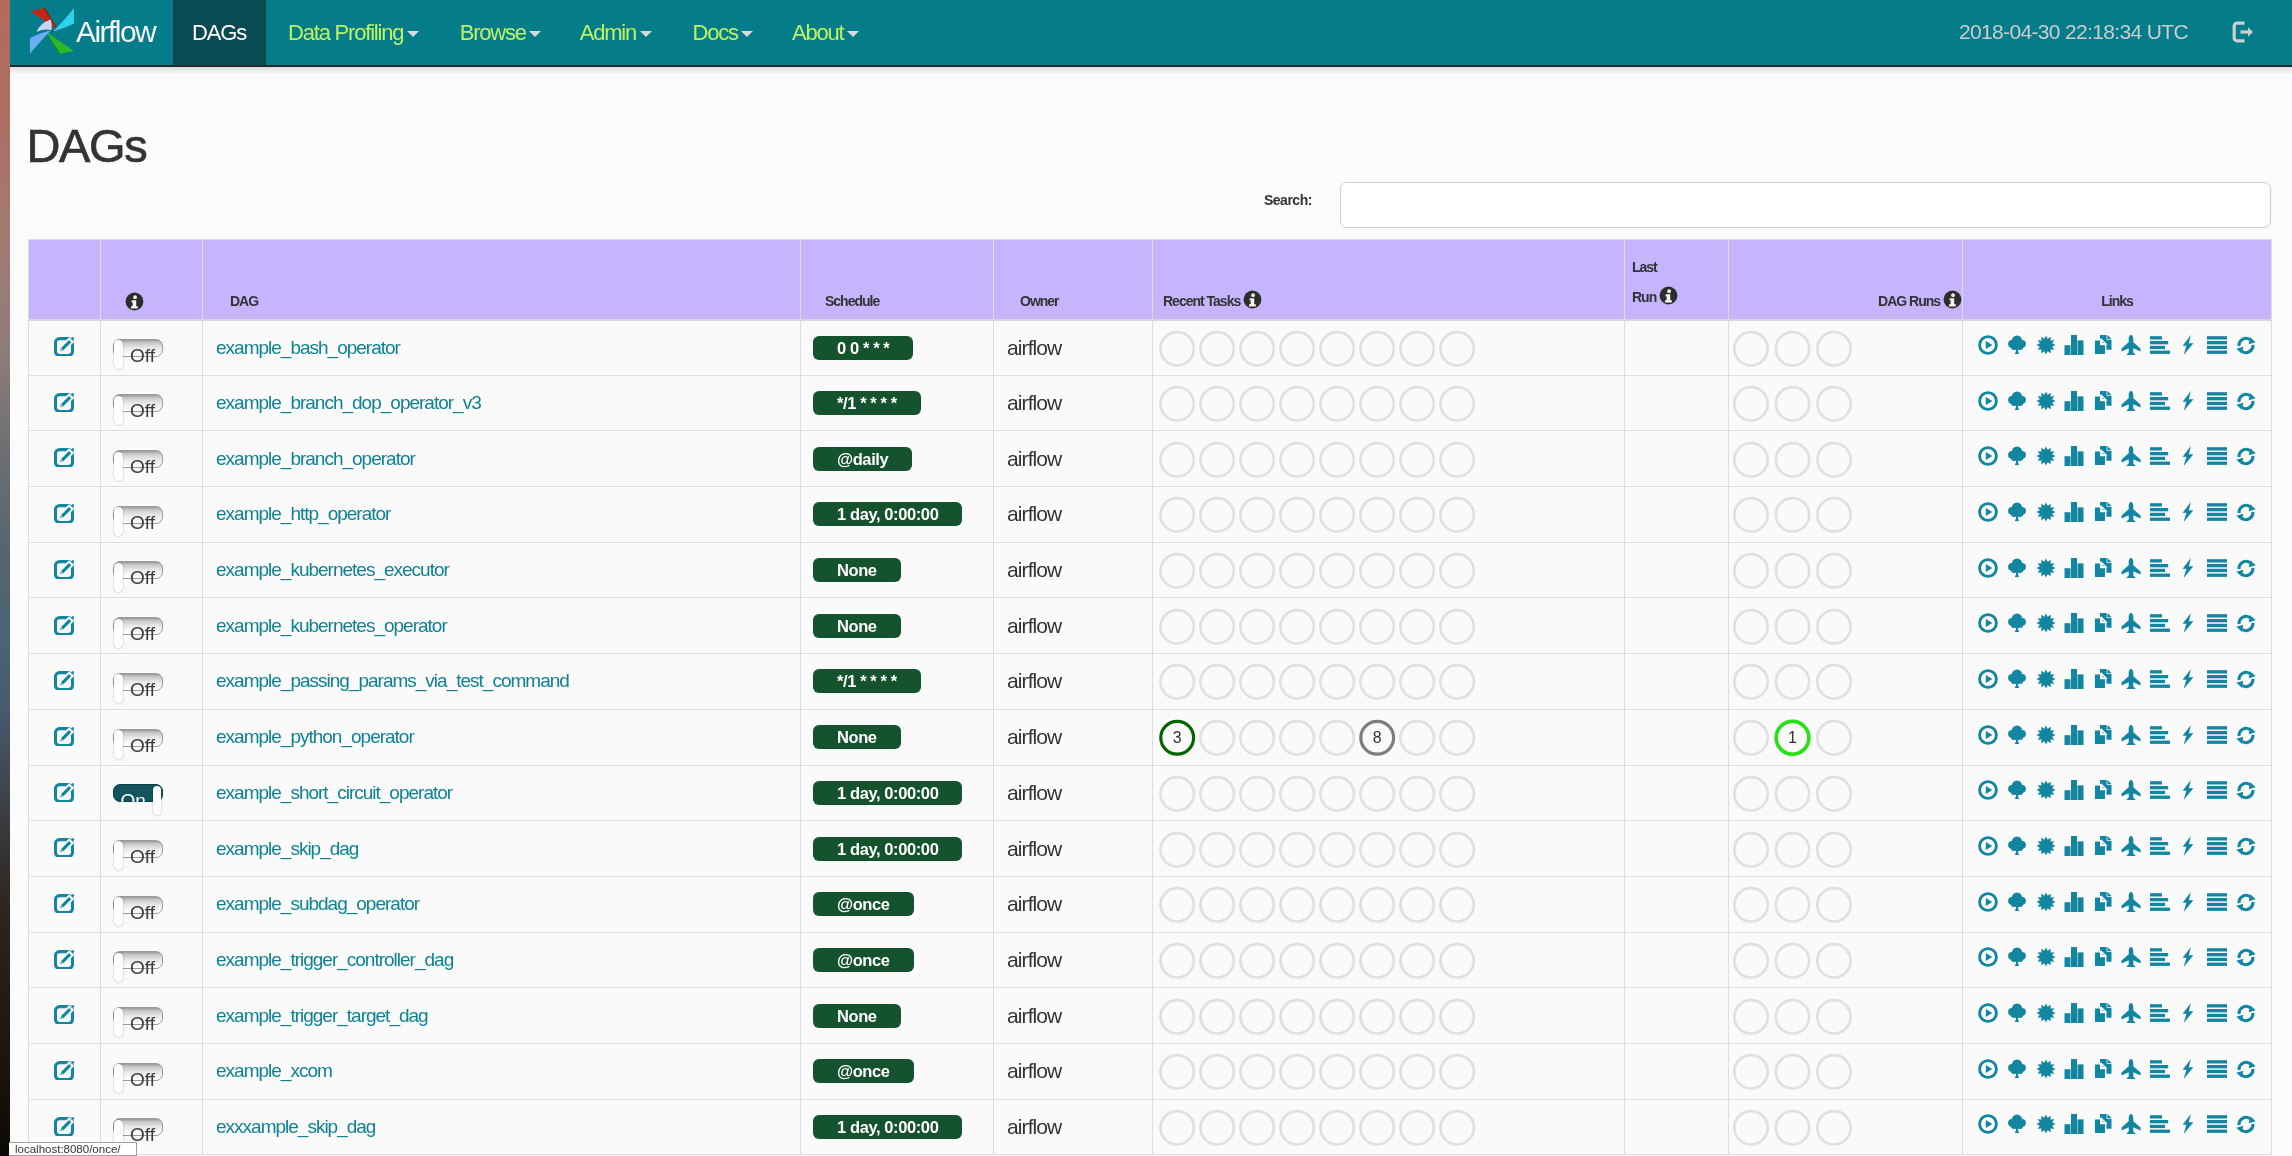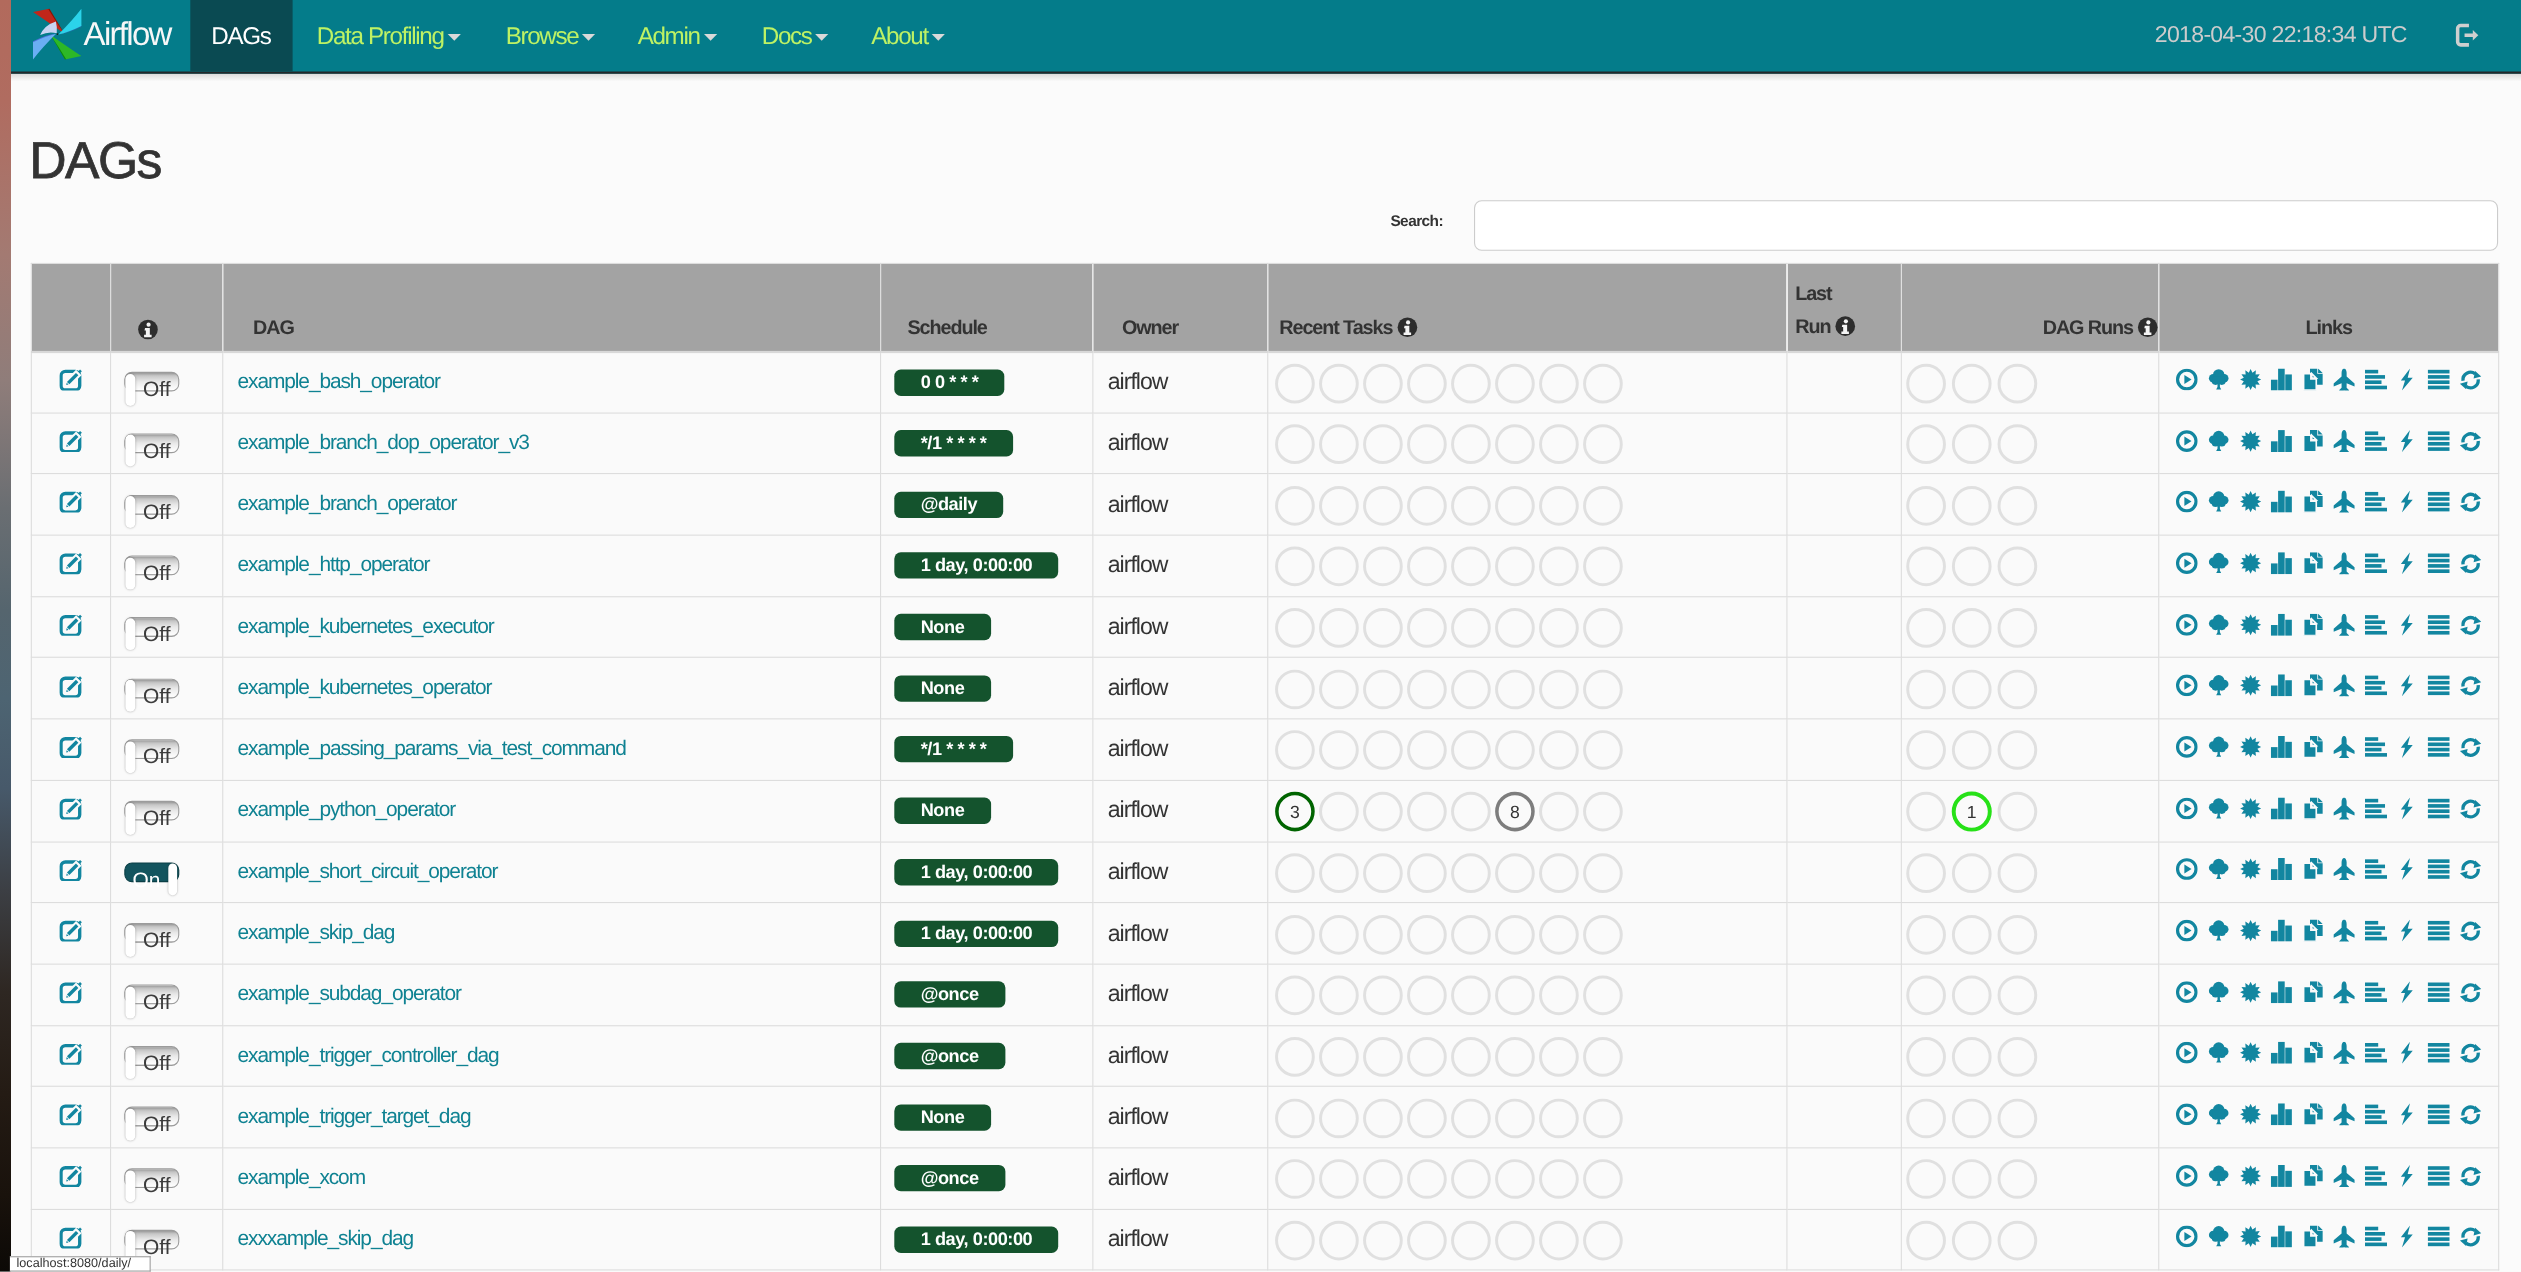--- a/index.html
+++ b/index.html
@@ -19,22 +19,22 @@
 .caret { display:inline-block; width:0; height:0; margin-left:3.5px; vertical-align:middle;
   border-left:6px solid transparent; border-right:6px solid transparent; border-top:6.5px solid #d9d9d9; }
 .clock { position:absolute; right:104px; top:0; line-height:64px; font-size:21px; letter-spacing:-0.65px; color:#cccccc; }
 .signout { position:absolute; right:38px; top:21px; }
 h1 { position:absolute; left:26.5px; top:118px; margin:0; font-size:47px; font-weight:400; letter-spacing:-1.4px; color:#333; -webkit-text-stroke:0.7px #333; }
 .searchlab { position:absolute; left:1264px; top:192px; font-size:14px; font-weight:700; letter-spacing:-0.5px; color:#333; }
 .searchbox { position:absolute; left:1340px; top:182px; width:931px; height:46px; background:#fff;
   border:1.5px solid #ccc; border-radius:7px; }
 table.dags { position:absolute; left:28px; top:239px; width:2244px; border-collapse:collapse; table-layout:fixed; background:#fafafa; }
 table.dags th, table.dags td { border:1px solid #ddd; padding:0; overflow:hidden; }
-table.dags th { height:80px; vertical-align:bottom; text-align:left; font-size:18px; font-weight:700;
-  letter-spacing:-1px; color:#333; background:#a3a3a3; border-bottom:2.5px solid #d8d8d8; padding:0 0 10px 13px; }
+table.dags th { height:80px; vertical-align:bottom; text-align:left; font-size:14px; font-weight:700;
+  letter-spacing:-1px; color:#333; background:#c4b5fd; border-bottom:2.5px solid #d8d8d8; padding:0 0 10px 13px; }
 table.dags td { height:55.7px; vertical-align:middle; }
 th.c1 { width:72px; } th.c2 { width:102px; } th.c3 { width:598px; } th.c4 { width:193px;margin-left:40px; }
 th.c5 { width:159px; } th.c6 { width:472px; } th.c7 { width:104px; } th.c8 { width:234px; }
 table.dags th.c9 { width:309px; text-align:center; padding-left:0; }
 table.dags th.c2 { padding-left:24px; padding-bottom:8px; }
 table.dags th.c3 { padding-left:27px; }
 table.dags th.c4 { padding-left:24px; }
 table.dags th.c5 { padding-left:26px; }
 table.dags th.c6 { padding-left:10px; }
 table.dags th.c7 { padding-left:7px; line-height:30.5px; padding-bottom:6px; }
@@ -973,13 +973,13 @@
               <use href="#i-flash"></use>
             </svg><svg class="lic" width="20" height="20" viewBox="0 0 20 20">
               <use href="#i-list"></use>
             </svg><svg class="lic" width="20" height="20" viewBox="0 0 20 20">
               <use href="#i-refresh"></use>
             </svg></div>
         </td>
 </tr>
     </tbody>
   </table>
-<div class="status">localhost:8080/daily/</div>
+<div class="status">localhost:8080/once/</div>
 
 </body></html>

